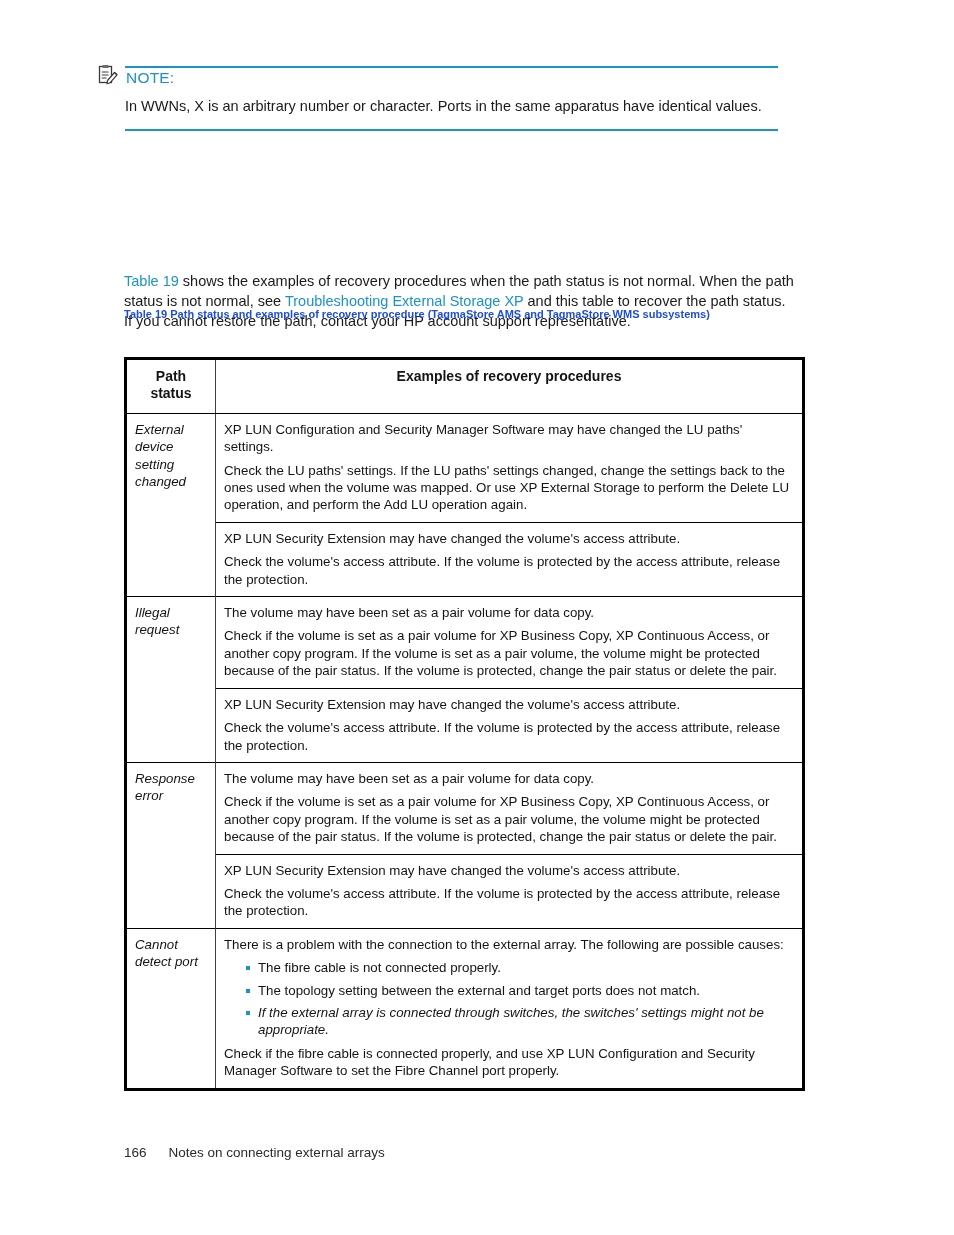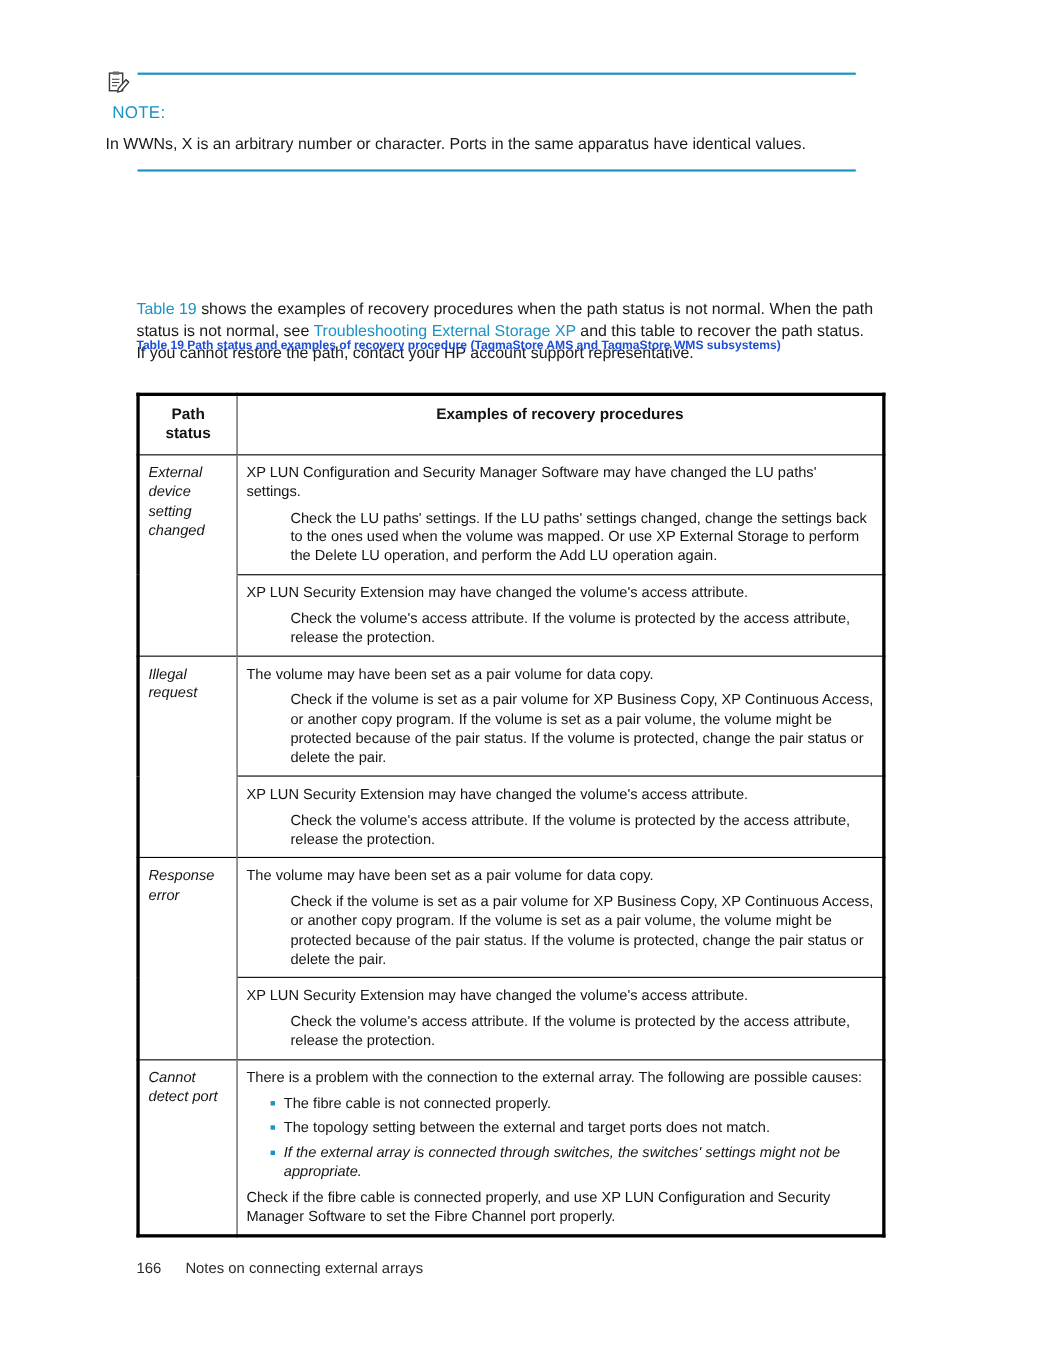--- a/index.html
+++ b/index.html
@@ -27,39 +27,39 @@
     width: 686px;
   }
   .note-rule {
     height: 0;
     border-top: 2px solid #1b93c4;
     margin-left: 29px;
     width: 653px;
   }
   .note-head {
     display: flex;
-    align-items: flex-start;
+    align-items: flex-end;
     margin-top: -9px;
-    flex-direction: column;
   }
   .note-icon {
     width: 24px;
     height: 24px;
     flex: 0 0 24px;
     margin-top: 5px;
   }
   .note-label {
     color: #1b93c4;
     font-size: 15.5px;
     line-height: 20px;
     margin-left: 6px;
     margin-top: 5px;
     letter-spacing: .2px;
   }
   .note-body {
+    margin-left: 29px;
     margin-top: 9px;
     font-size: 14.5px;
     line-height: 19px;
     color: #1a1a1a;
     width: 653px;
   }
   .note-rule-bottom {
     height: 0;
     border-top: 2px solid #1b93c4;
     margin-left: 29px;
@@ -152,21 +152,21 @@
   .sub-top { border-top: 1px solid #000; }
   .grp-top { border-top: 1px solid #000; }
 
   td.status {
     padding-left: 9px;
     padding-right: 4px;
     font-style: italic;
   }
 
   p.tp { margin: 0 0 0 0; }
-  p.tp + p.tp { margin-top: 6px; margin-left: 40px; }
+  p.tp + p.tp { margin-top: 6px; }
 
   ul.causes {
     margin: 6px 0 6px 0;
     padding: 0 0 0 22px;
     list-style: none;
   }
   ul.causes li {
     position: relative;
     margin-bottom: 5px;
     padding-left: 12px;

